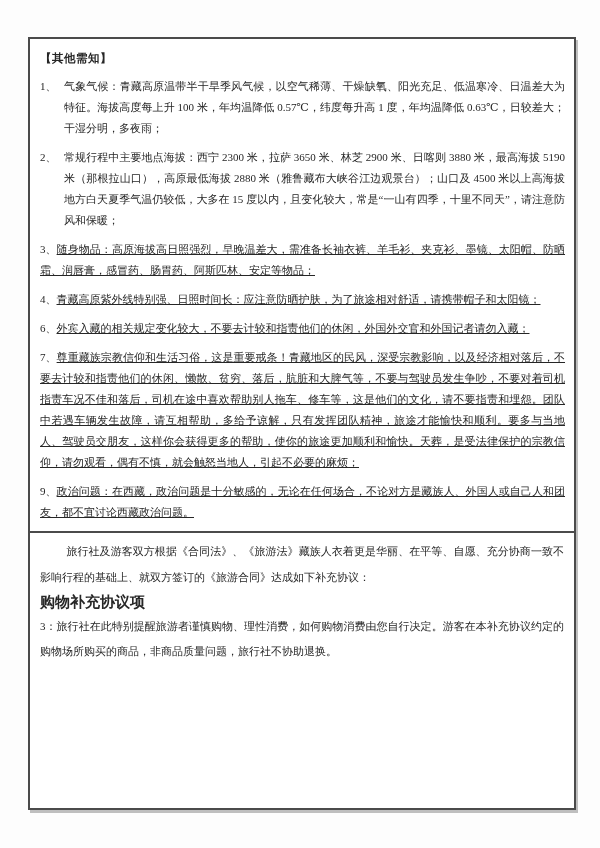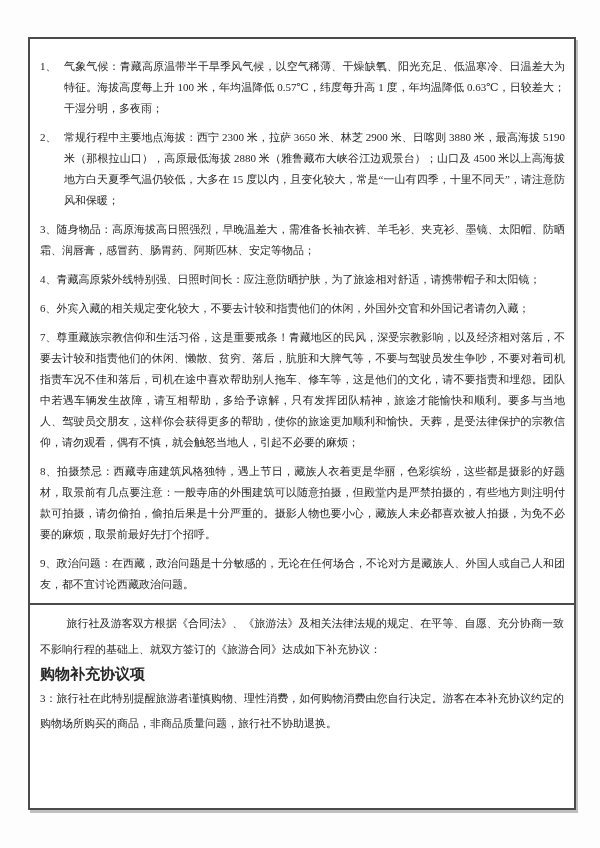--- a/index.html
+++ b/index.html
@@ -38,21 +38,21 @@
     margin-top:8px;
     font-size:11px;
     line-height:21px;
     text-align:justify;
     text-justify:inter-ideograph;
   }
   .n-item.hang{display:flex;}
   .n-item.hang .num{flex:0 0 24px;}
   .n-item.hang .txt{flex:1;text-align:justify;}
   .n-item.inline .num{display:inline;}
-  .n-item.inline .txt{display:inline;}
+  .n-item.inline .txt{display:inline;text-decoration:underline;}
   
   .sec-agreement{
     border-top:2px solid var(--border);
     padding:5px 10px 10px 10px;
   }
   .agr-title{
     text-align:center;
     font-weight:bold;
     font-size:12.5px;
     line-height:24px;
@@ -74,20 +74,21 @@
     line-height:25px;
     text-align:justify;
   }
 </style>
 </head>
 <body>
 
 <div class="doc-box">
 
   <div class="sec-notice">
+    <div class="notice-heading">【其他需知】</div>
 
     <div class="n-item hang">
       <span class="num">1、</span>
         <span class="txt">气象气候：青藏高原温带半干旱季风气候，以空气稀薄、干燥缺氧、阳光充足、低温寒冷、日温差大为特征。海拔高度每上升 100 米，年均温降低 0.57℃，纬度每升高 1 度，年均温降低 0.63℃，日较差大；干湿分明，多夜雨；</span>
     </div>
     <div class="n-item hang">
       <span class="num">2、</span>
         <span class="txt">常规行程中主要地点海拔：西宁 2300 米，拉萨 3650 米、林芝 2900 米、日喀则 3880 米，最高海拔 5190 米（那根拉山口），高原最低海拔 2880 米（雅鲁藏布大峡谷江边观景台）；山口及 4500 米以上高海拔地方白天夏季气温仍较低，大多在 15 度以内，且变化较大，常是“一山有四季，十里不同天”，请注意防风和保暖；</span>
     </div>
     <div class="n-item inline">
@@ -96,27 +97,24 @@
     <div class="n-item inline">
       <span class="num">4、</span><span class="txt">青藏高原紫外线特别强、日照时间长：应注意防晒护肤，为了旅途相对舒适，请携带帽子和太阳镜；</span>
     </div>
     <div class="n-item inline">
       <span class="num">6、</span><span class="txt">外宾入藏的相关规定变化较大，不要去计较和指责他们的休闲，外国外交官和外国记者请勿入藏；</span>
     </div>
     <div class="n-item inline">
       <span class="num">7、</span><span class="txt">尊重藏族宗教信仰和生活习俗，这是重要戒条！青藏地区的民风，深受宗教影响，以及经济相对落后，不要去计较和指责他们的休闲、懒散、贫穷、落后，肮脏和大脾气等，不要与驾驶员发生争吵，不要对着司机指责车况不佳和落后，司机在途中喜欢帮助别人拖车、修车等，这是他们的文化，请不要指责和埋怨。团队中若遇车辆发生故障，请互相帮助，多给予谅解，只有发挥团队精神，旅途才能愉快和顺利。要多与当地人、驾驶员交朋友，这样你会获得更多的帮助，使你的旅途更加顺利和愉快。天葬，是受法律保护的宗教信仰，请勿观看，偶有不慎，就会触怒当地人，引起不必要的麻烦；</span>
     </div>
     <div class="n-item inline">
-      <span class="num">8、</span><span class="txt">拍摄禁忌：西藏寺庙建筑风格独特，遇上节日，藏族人衣着更是华丽，色彩缤纷，这些都是摄影的好题材，取景前有几点要注意：一般寺庙的外围建筑可以随意拍摄，但殿堂内是严禁拍摄的，有些地方则注明付款可拍摄，请勿偷拍，偷拍后果是十分严重的。摄影人物也要小心，藏族人未必都喜欢被人拍摄，为免不必要的麻烦，取景前最好先打个招呼。</span>
-    </div>
-    <div class="n-item inline">
       <span class="num">9、</span><span class="txt">政治问题：在西藏，政治问题是十分敏感的，无论在任何场合，不论对方是藏族人、外国人或自己人和团友，都不宜讨论西藏政治问题。</span>
     </div>
   </div>
 
   <div class="sec-agreement">
-    <div class="agr-intro">旅行社及游客双方根据《合同法》、《旅游法》及相关法律法规的规定、在平等、自愿、充分协商一致不影响行程的基础上、就双方签订的《旅游合同》达成如下补充协议：</div>
+    <div class="agr-intro">旅行社及游客双方根据《合同法》、《旅游法》藏族人衣着更是华丽、在平等、自愿、充分协商一致不影响行程的基础上、就双方签订的《旅游合同》达成如下补充协议：</div>
     <div class="agr-subheading">购物补充协议项</div>
     <div class="a-item">3：旅行社在此特别提醒旅游者谨慎购物、理性消费，如何购物消费由您自行决定。游客在本补充协议约定的购物场所购买的商品，非商品质量问题，旅行社不协助退换。</div>
 
   </div>
 
 </div>
 
 </body></html>

